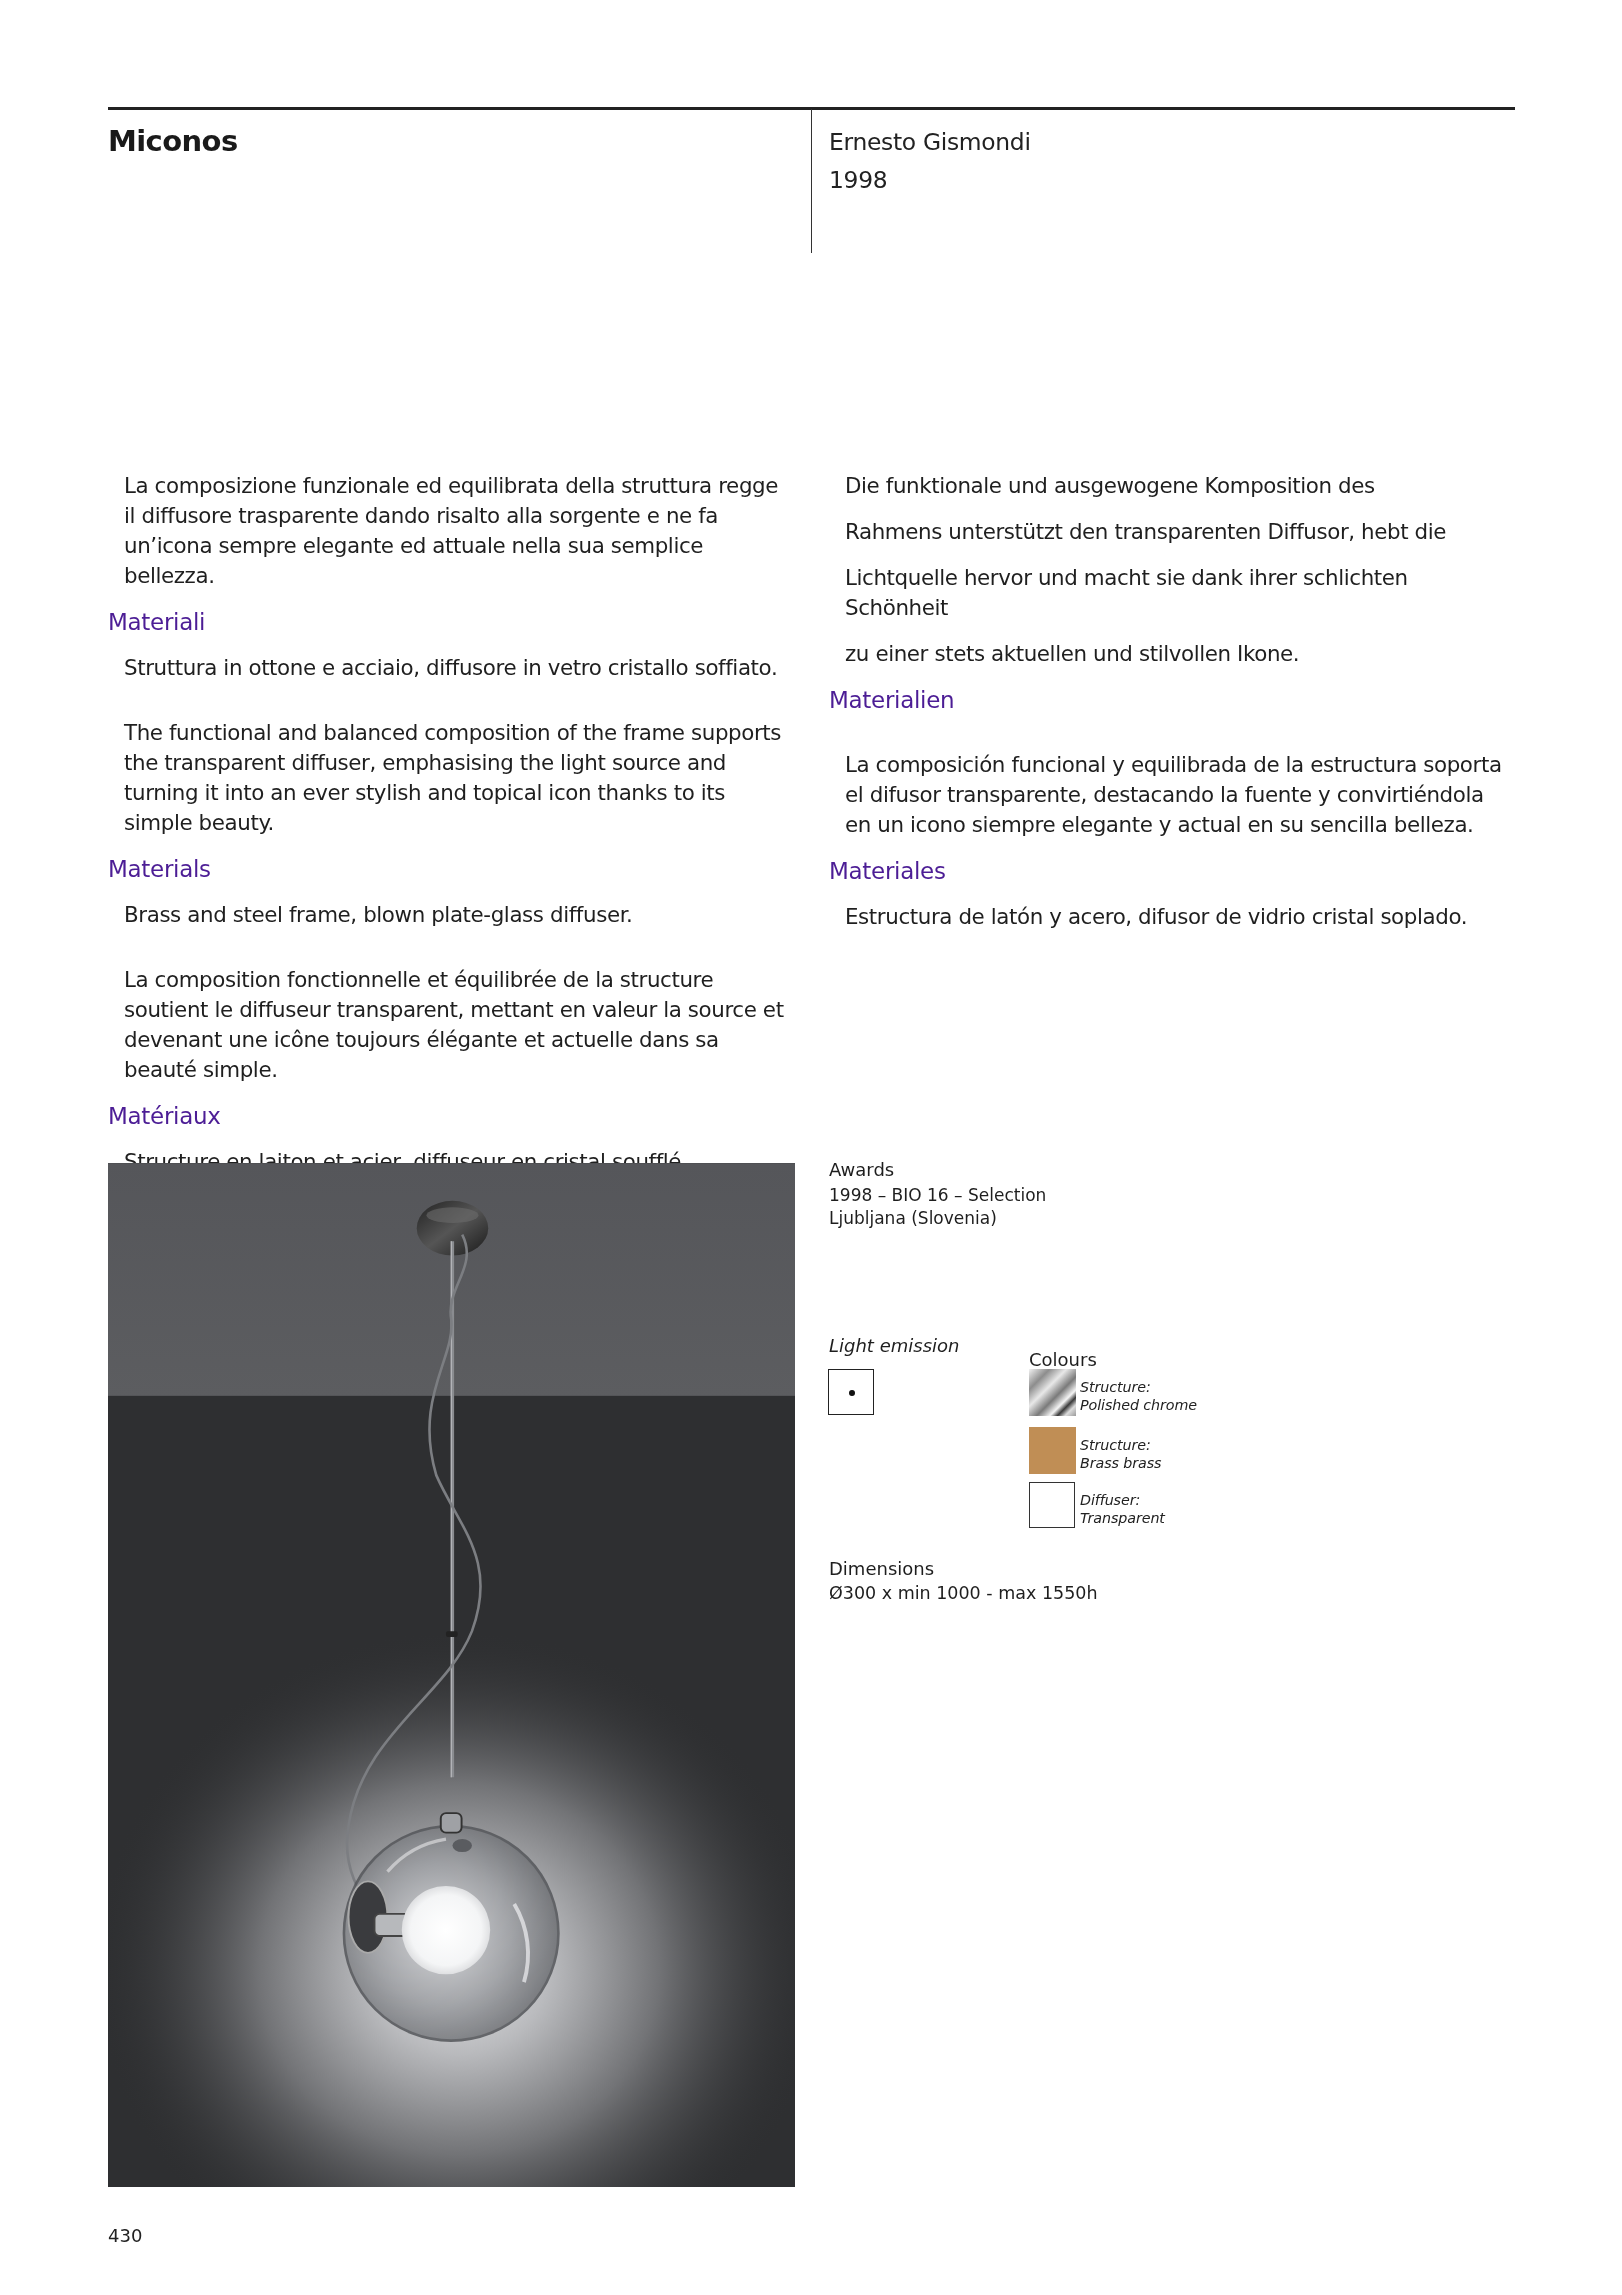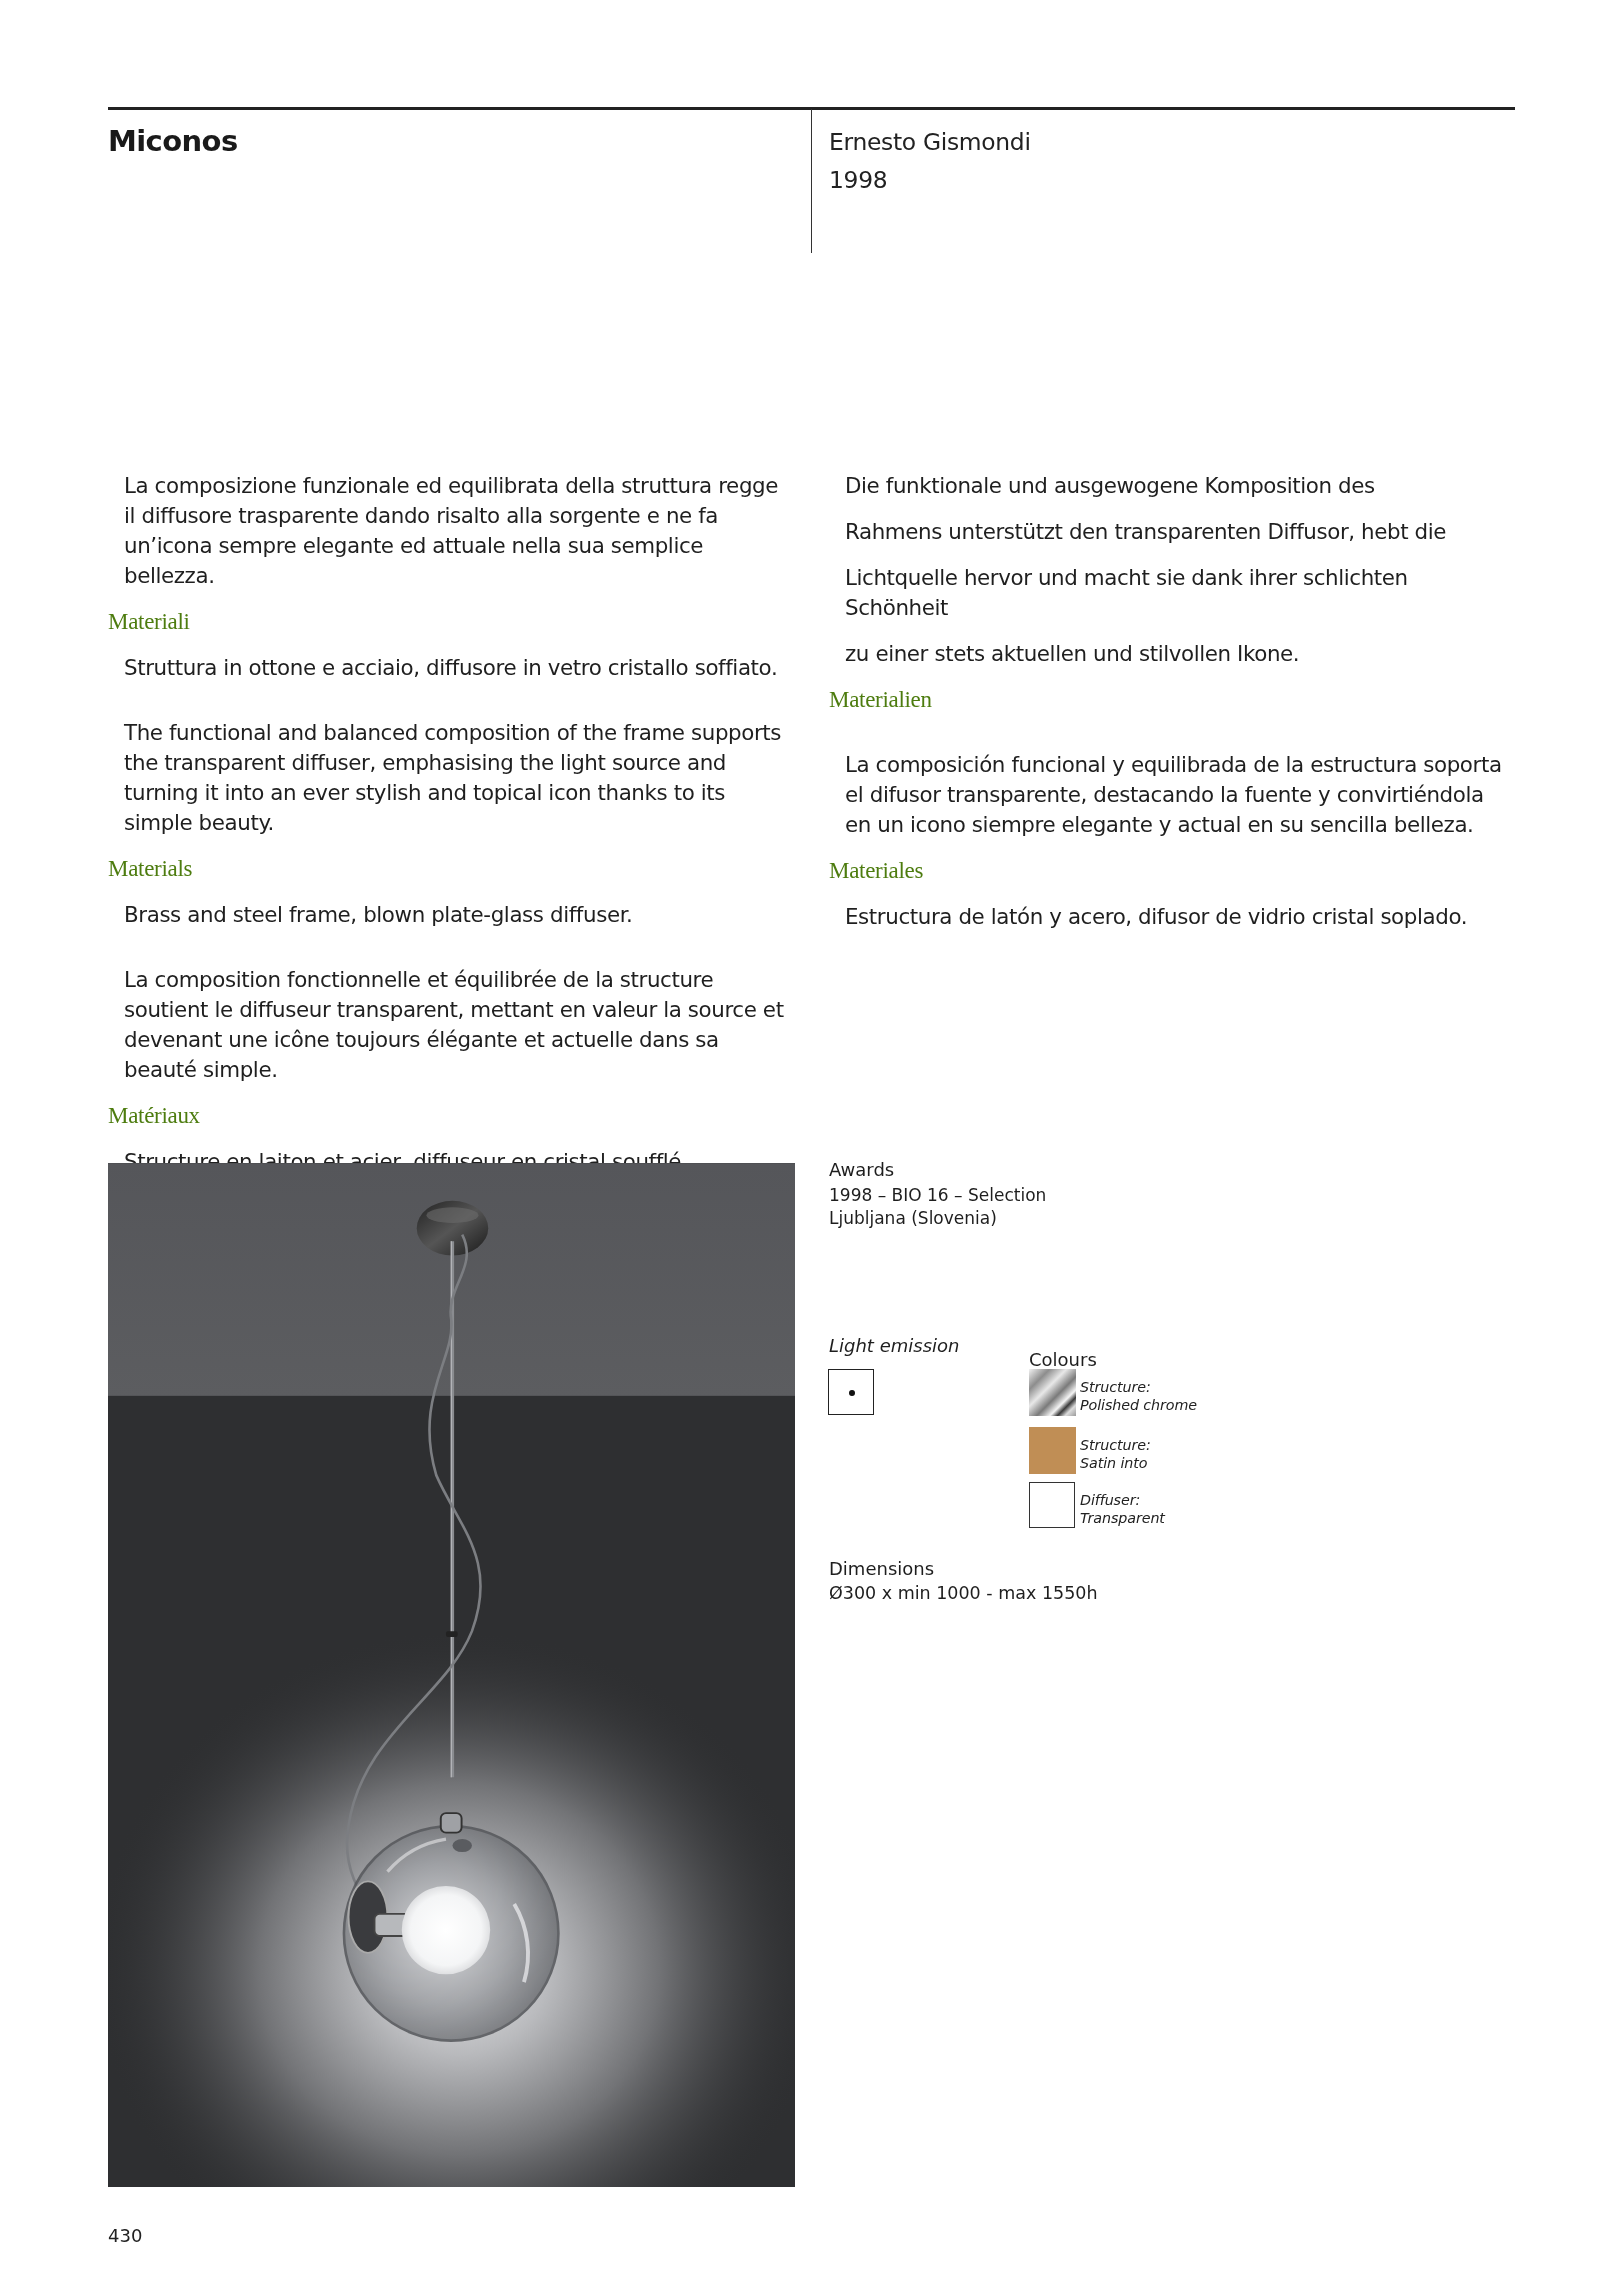--- a/index.html
+++ b/index.html
@@ -10,21 +10,21 @@
   .abs { position: absolute; }
   .top-rule { left: 108px; top: 107px; width: 1407px; height: 3.2px; background: #222222; }
   .v-divider { left: 811px; top: 109px; width: 1.3px; height: 144px; background: #333333; }
   .title { left: 108px; top: 124px; font-size: 29px; font-weight: bold; letter-spacing: -0.6px; color: #1a1a1a; }
   .designer { left: 829px; top: 123px; font-size: 23.4px; color: #222; line-height: 38px; }
   .designer div { white-space: nowrap; letter-spacing: -0.3px; }
 
   .col { width: 695px; font-size: 21.4px; line-height: 30px; color: #1f1f1f; letter-spacing: -0.4px; }
   .col p { margin: 0; }
   .col .para { margin: 16px; }
-  .col .mat-head { margin-top: 7.8px; font-size: 23px; color: #4d7c0f; letter-spacing: -0.3px; font-family: Liberation Serif, serif; }
+  .col .mat-head { margin-top: 7.8px; font-size: 23px; color: #4c1d95; letter-spacing: -0.3px; }
   .col .block { margin-bottom: 35px; }
   .col-left { left: 108px; top: 455px; }
   .col-right { left: 829px; top: 455px; }
 
   .photo { left: 108px; top: 1163px; width: 687px; height: 1024px; overflow: hidden; background: #2f3032; }
   .photo svg { display: block; }
   .awards { left: 829px; top: 1159px; }
   .awards .head { font-size: 18px; margin-bottom: 3.9px; }
   .awards .line { font-size: 17px; line-height: 23.4px; }
 
@@ -164,21 +164,21 @@
   <div class="swatch-label">
     <div>Structure:</div>
     <div>Polished chrome</div>
   </div>
 </div>
 
 <div class="abs swatch-row" style="top:1427px;">
   <div class="swatch brass"></div>
   <div class="swatch-label">
     <div>Structure:</div>
-    <div>Satin into</div>
+    <div>Brass brass</div>
   </div>
 </div>
 
 <div class="abs swatch-row" style="top:1482px;">
   <div class="swatch transparent"></div>
   <div class="swatch-label">
     <div>Diffuser:</div>
     <div>Transparent</div>
   </div>
 </div>

